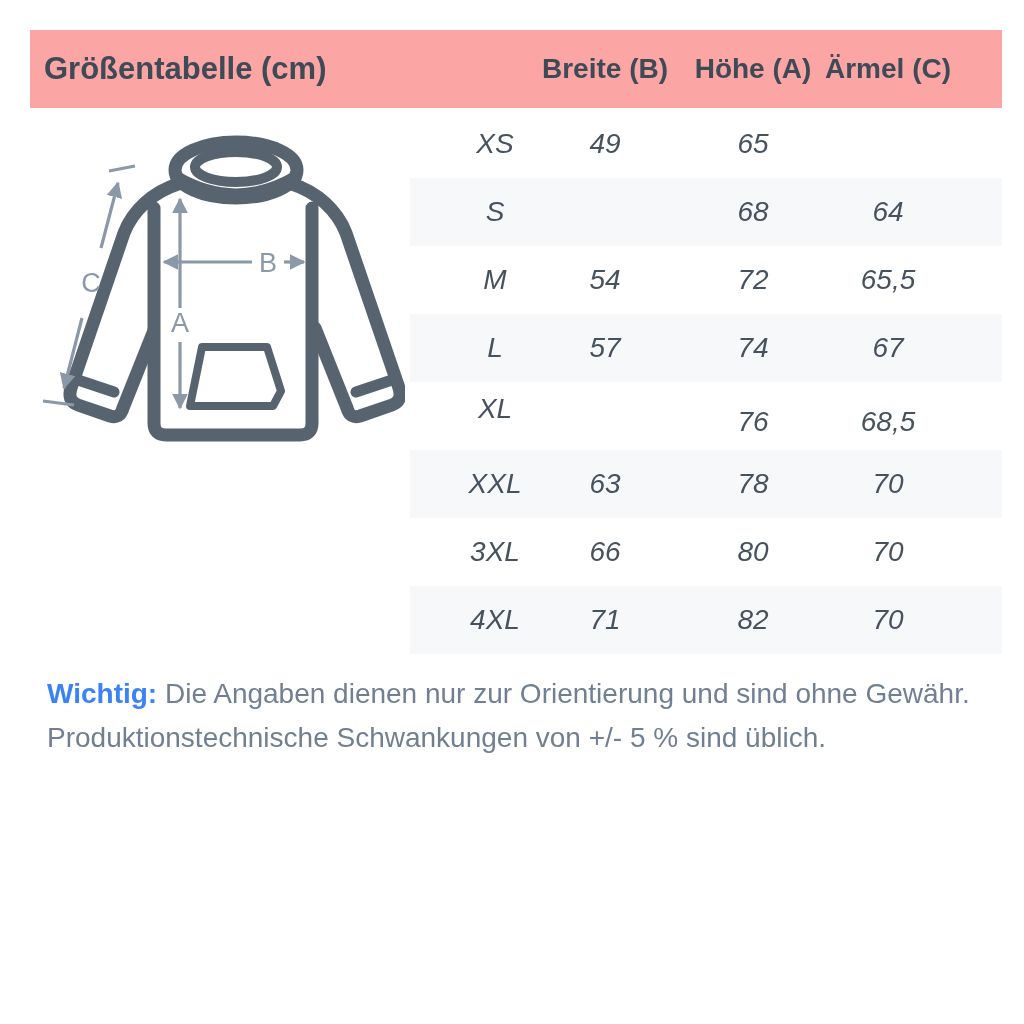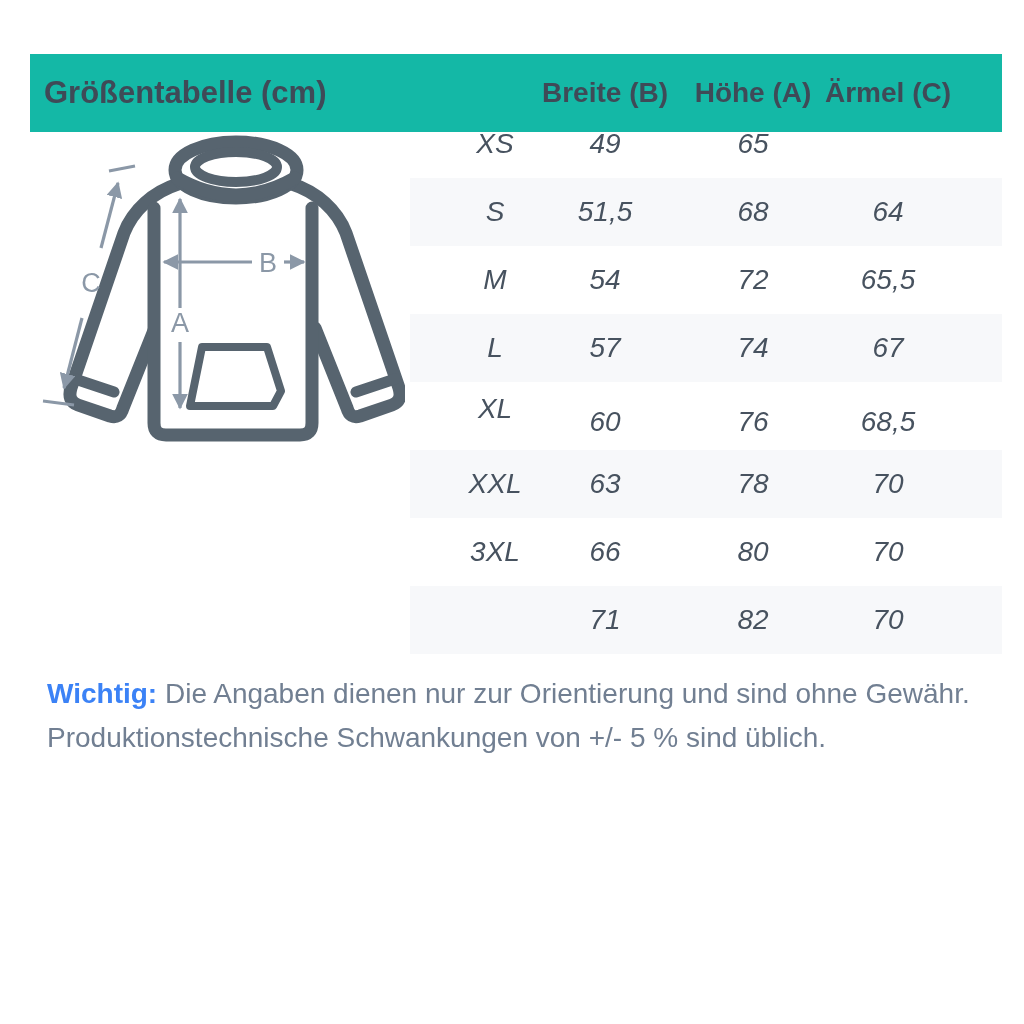--- a/index.html
+++ b/index.html
@@ -3,21 +3,21 @@
 <meta charset="utf-8">
 <style>
   html,body{margin:0;padding:0;background:#ffffff;}
   #canvas{
     position:relative;width:1024px;height:1024px;background:#ffffff;overflow:hidden;
     font-family:"Liberation Sans","DejaVu Sans",sans-serif;color:#434e5b;
   }
   
   .header-bar{
     position:absolute;left:30px;top:30px;width:972px;height:78px;
-    background:#14b8a6;display:flex;align-items:center;margin-top:24px;
+    background:#fca5a5;display:flex;align-items:center;
   }
   .header-title{
     position:absolute;left:14px;top:0;height:78px;display:flex;align-items:center;
     font-size:31px;font-weight:bold;color:#3f4a57;white-space:nowrap;
   }
   .col-head{
     position:absolute;top:0;height:78px;width:180px;display:flex;align-items:center;justify-content:center;
     font-size:28px;font-weight:bold;color:#3f4a57;white-space:nowrap;
   }
   .col-head.b{left:485px;}
@@ -98,55 +98,54 @@
   </svg>
 
   <div class="size-table">
     <div class="t-row">
       <span class="t-cell size">XS</span>
       <span class="t-cell b">49</span>
       <span class="t-cell a">65</span>
     </div>
     <div class="t-row">
       <span class="t-cell size">S</span>
-      <span class="t-cell b">51,5</span>
       <span class="t-cell a">68</span>
       <span class="t-cell c">64</span>
     </div>
     <div class="t-row">
       <span class="t-cell size">M</span>
       <span class="t-cell b">54</span>
       <span class="t-cell a">72</span>
       <span class="t-cell c">65,5</span>
     </div>
     <div class="t-row">
       <span class="t-cell size">L</span>
       <span class="t-cell b">57</span>
       <span class="t-cell a">74</span>
       <span class="t-cell c">67</span>
     </div>
     <div class="t-row row-xl">
       <span class="t-cell size">XL</span>
-      <span class="t-cell b">60</span>
       <span class="t-cell a">76</span>
       <span class="t-cell c">68,5</span>
     </div>
     <div class="t-row">
       <span class="t-cell size">XXL</span>
       <span class="t-cell b">63</span>
       <span class="t-cell a">78</span>
       <span class="t-cell c">70</span>
     </div>
     <div class="t-row">
       <span class="t-cell size">3XL</span>
       <span class="t-cell b">66</span>
       <span class="t-cell a">80</span>
       <span class="t-cell c">70</span>
     </div>
     <div class="t-row">
+      <span class="t-cell size">4XL</span>
       <span class="t-cell b">71</span>
       <span class="t-cell a">82</span>
       <span class="t-cell c">70</span>
     </div>
   </div>
 
   <div class="footer-note">
     <div><b>Wichtig:</b><span> Die Angaben dienen nur zur Orientierung und sind ohne Gewähr.</span></div>
     <div>Produktionstechnische Schwankungen von +/- 5 % sind üblich.</div>
   </div>

